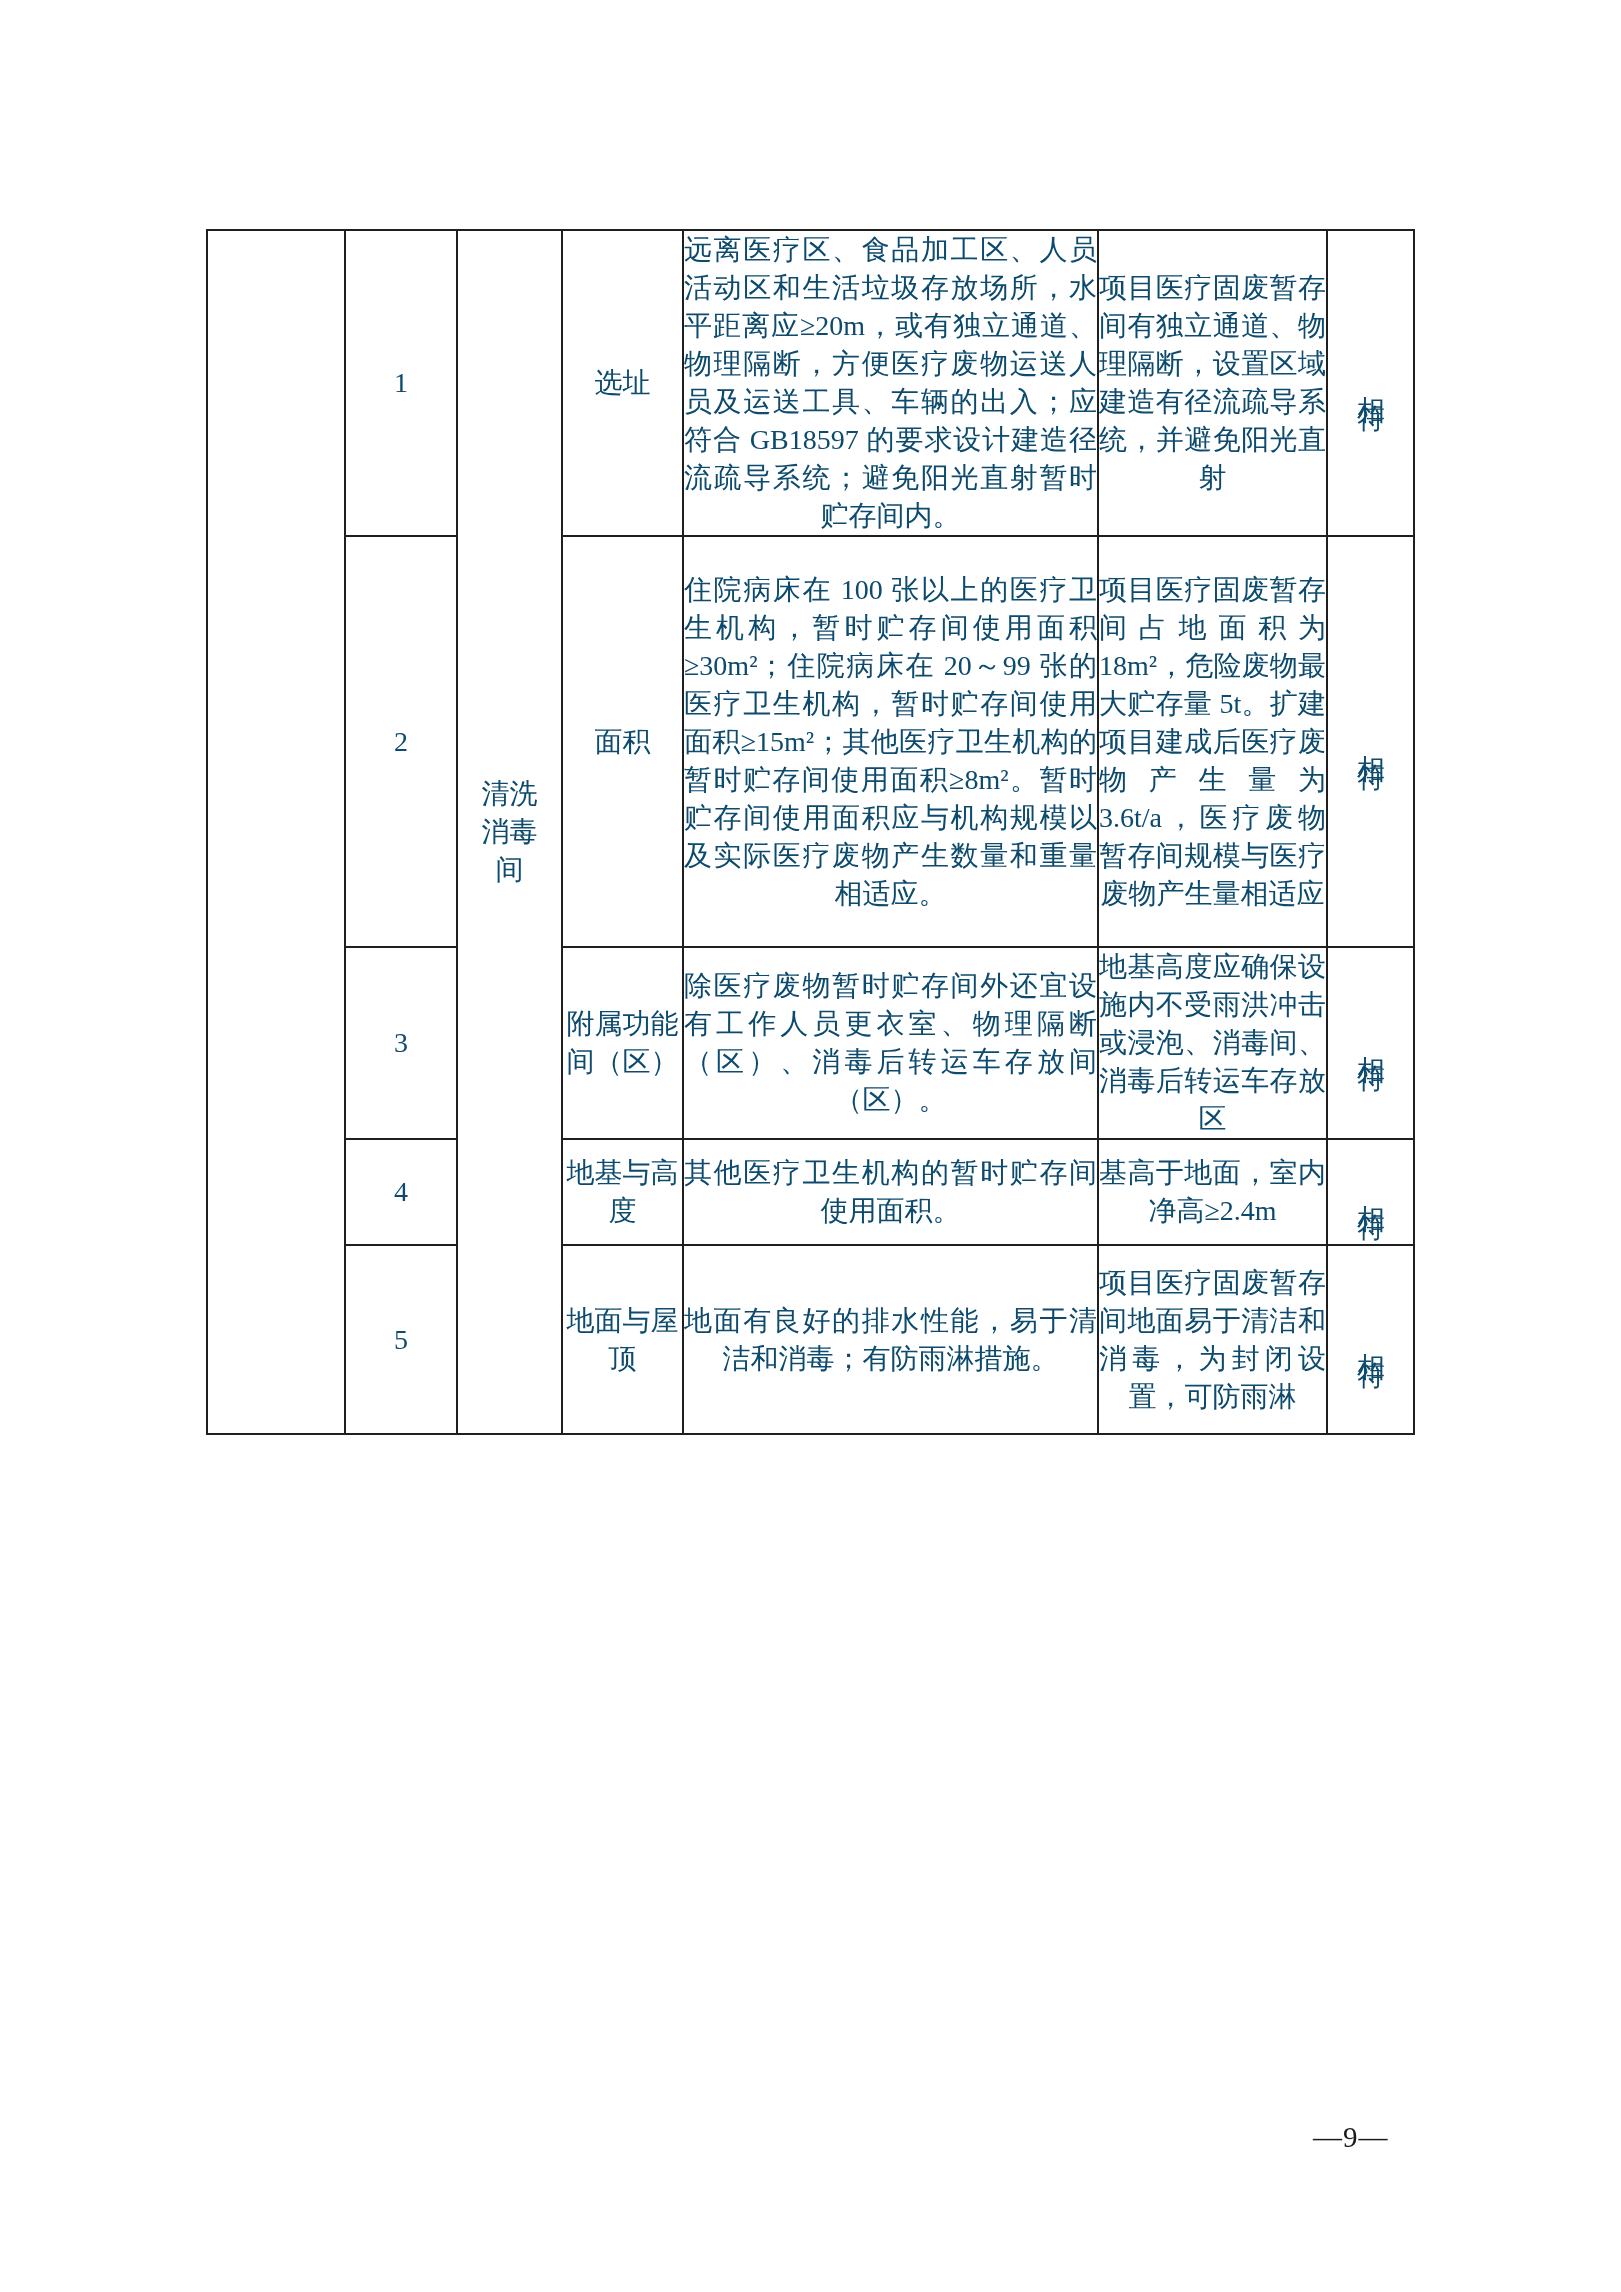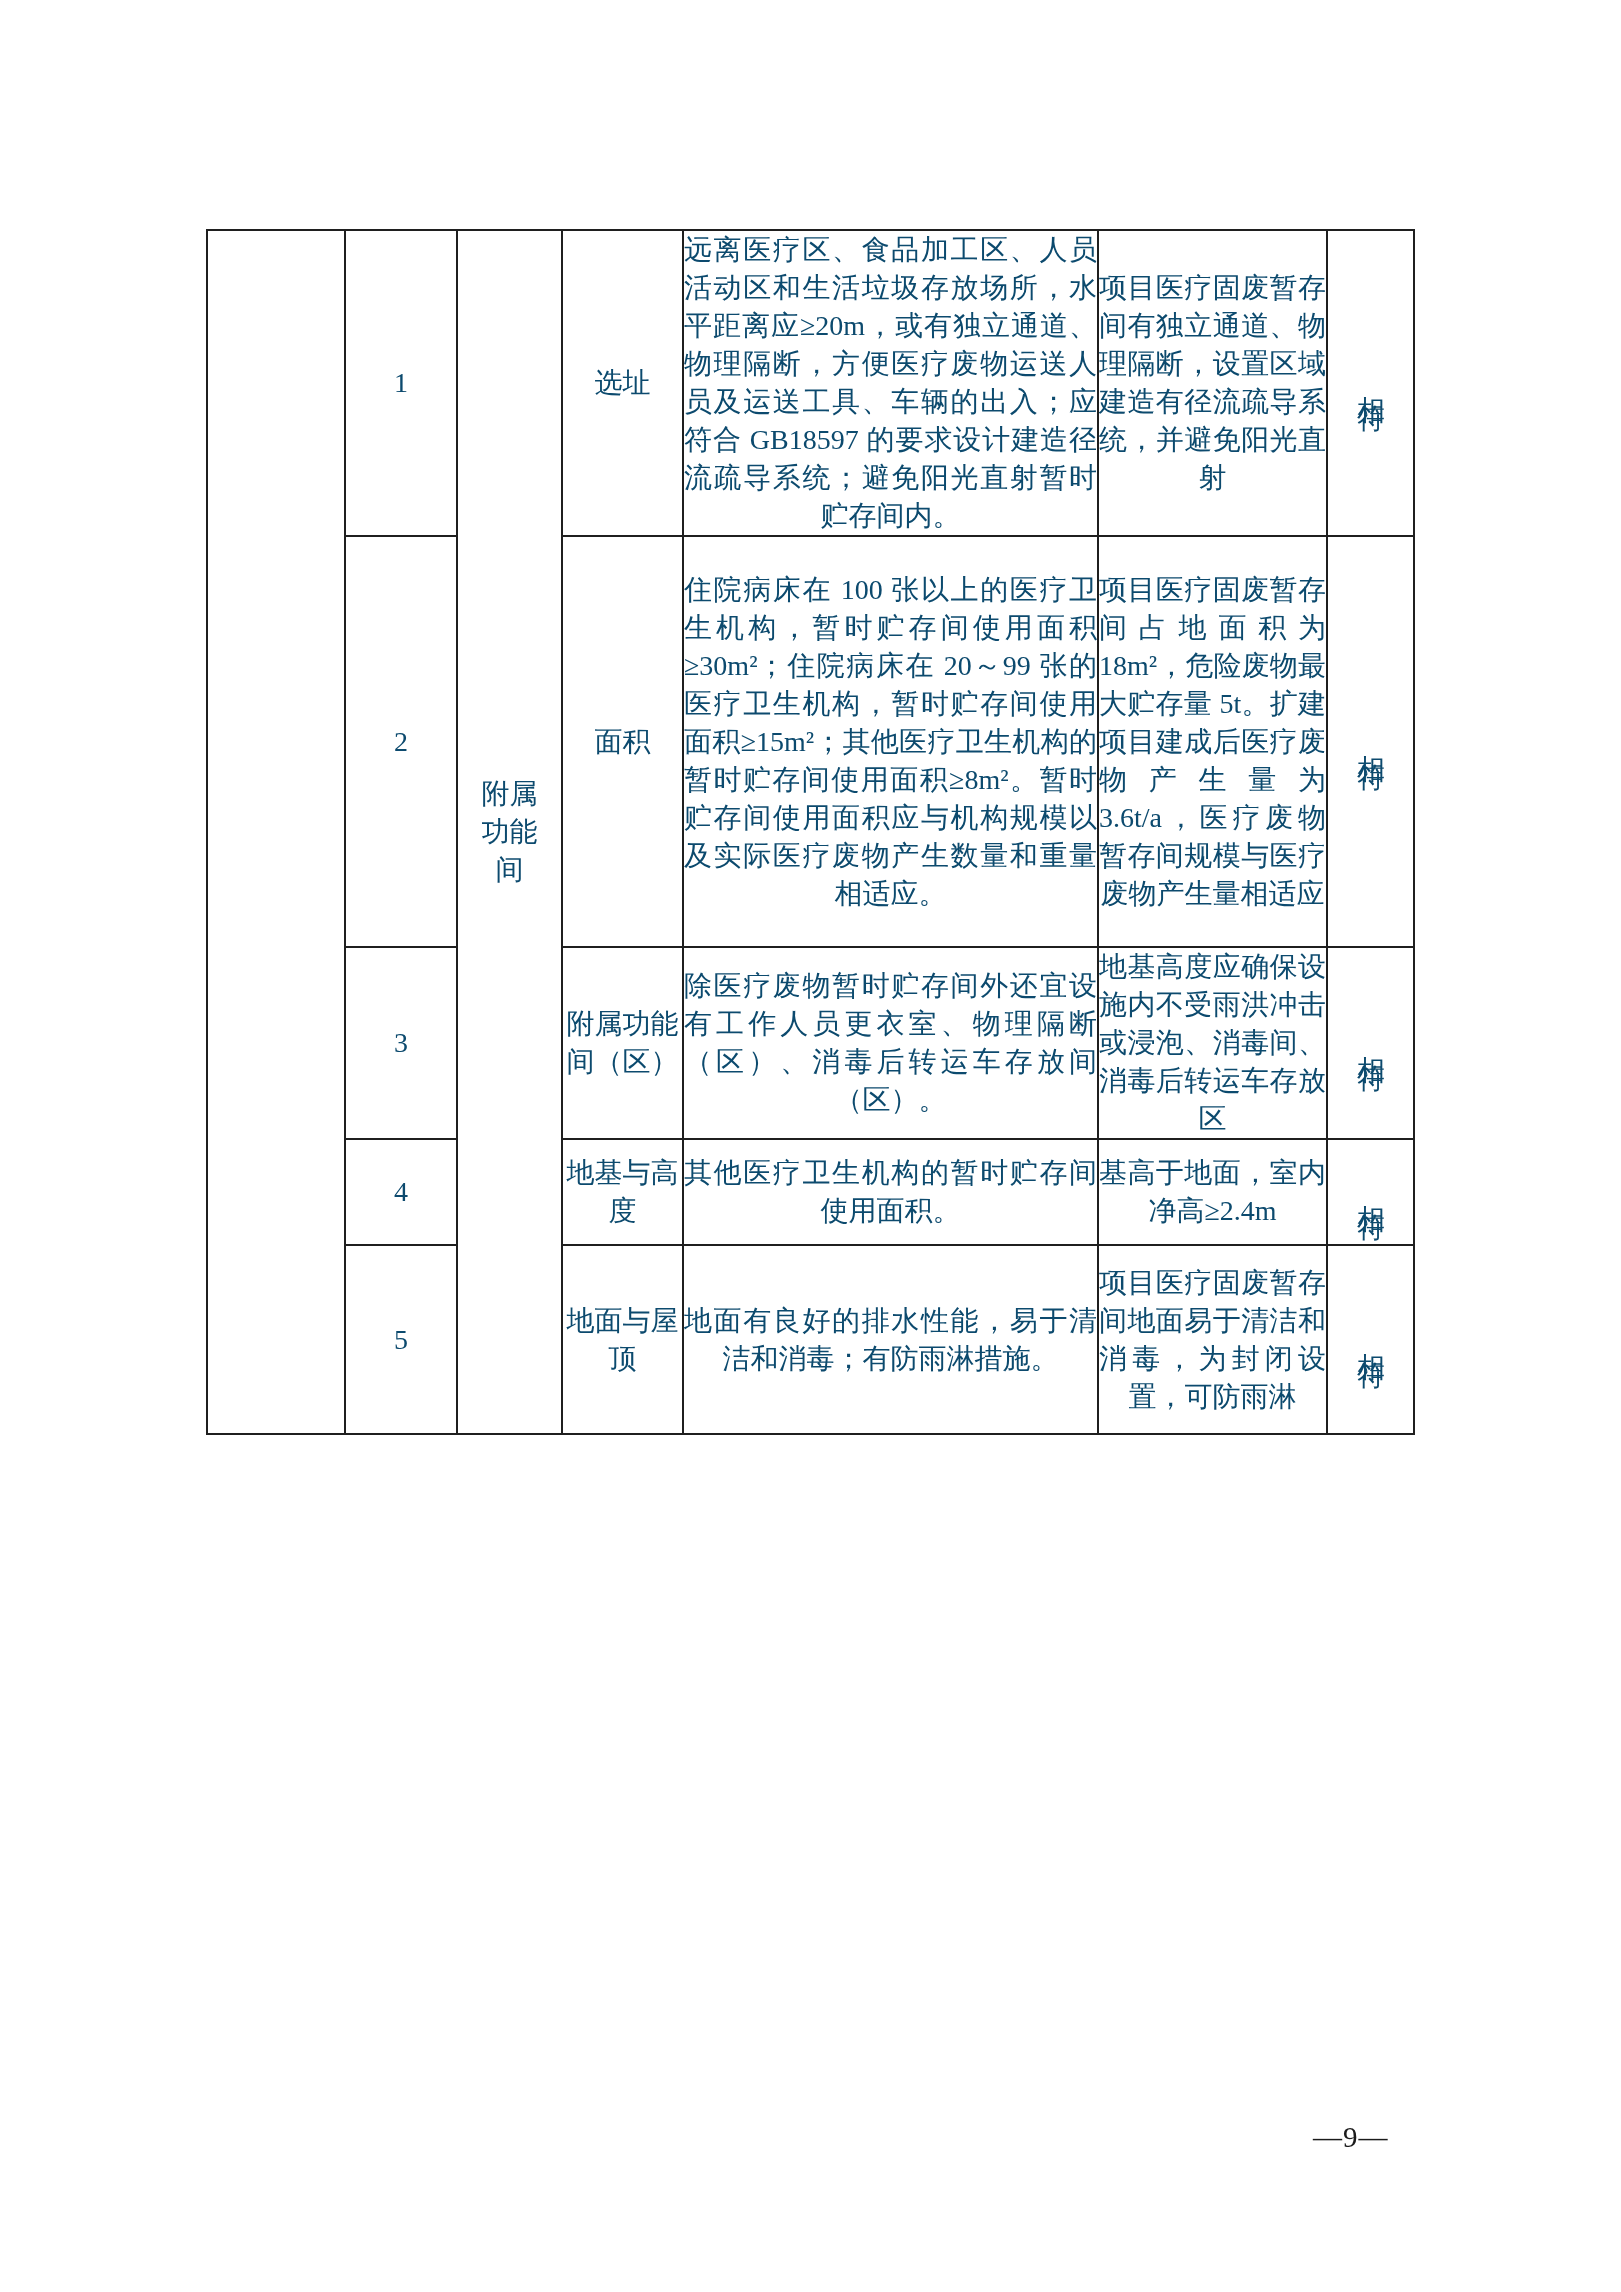--- a/index.html
+++ b/index.html
@@ -92,21 +92,21 @@
       <col style="width:415px">
       <col style="width:229px">
       <col style="width:87px">
     </colgroup>
 
     <tbody>
         <tr style="height:304px">
       <td class="blank-cell" rowspan="5"></td>
       <td class="num-cell thick-top">1</td>
       <td class="category-cell thick-top" rowspan="5">
-        <div class="category-inner">附属功能间</div>
+        <div class="category-inner">清洗消毒间</div>
       </td>
       <td class="item-cell thick-top">选址</td>
       <td class="req-cell thick-top">远离医疗区、食品加工区、人员活动区和生活垃圾存放场所，水平距离应≥20m，或有独立通道、物理隔断，方便医疗废物运送人员及运送工具、车辆的出入；应符合 GB18597 的要求设计建造径流疏导系统；避免阳光直射暂时贮存间内。</td>
       <td class="actual-cell thick-top">项目医疗固废暂存间有独立通道、物理隔断，设置区域建造有径流疏导系统，并避免阳光直射</td>
       <td class="comp-cell thick-top thick-right">
         <span class="comp-text">相符</span>
       </td>
     </tr>
 
     <tr style="height:411px">

